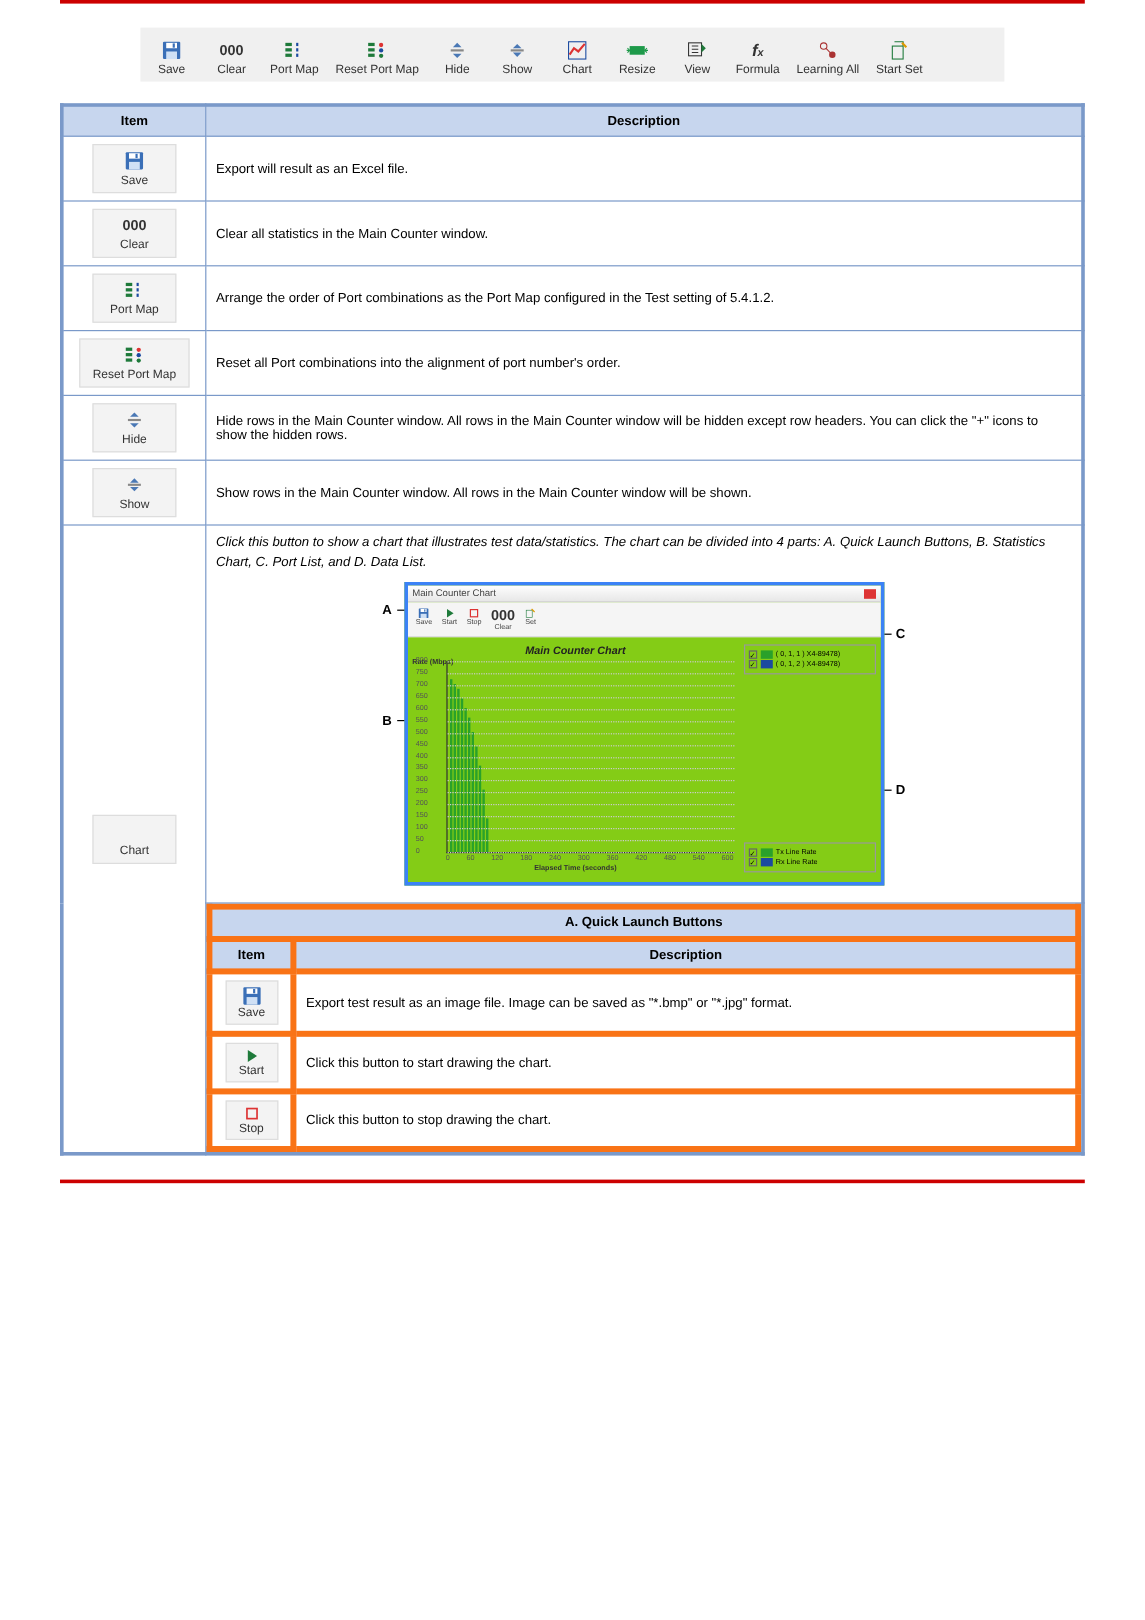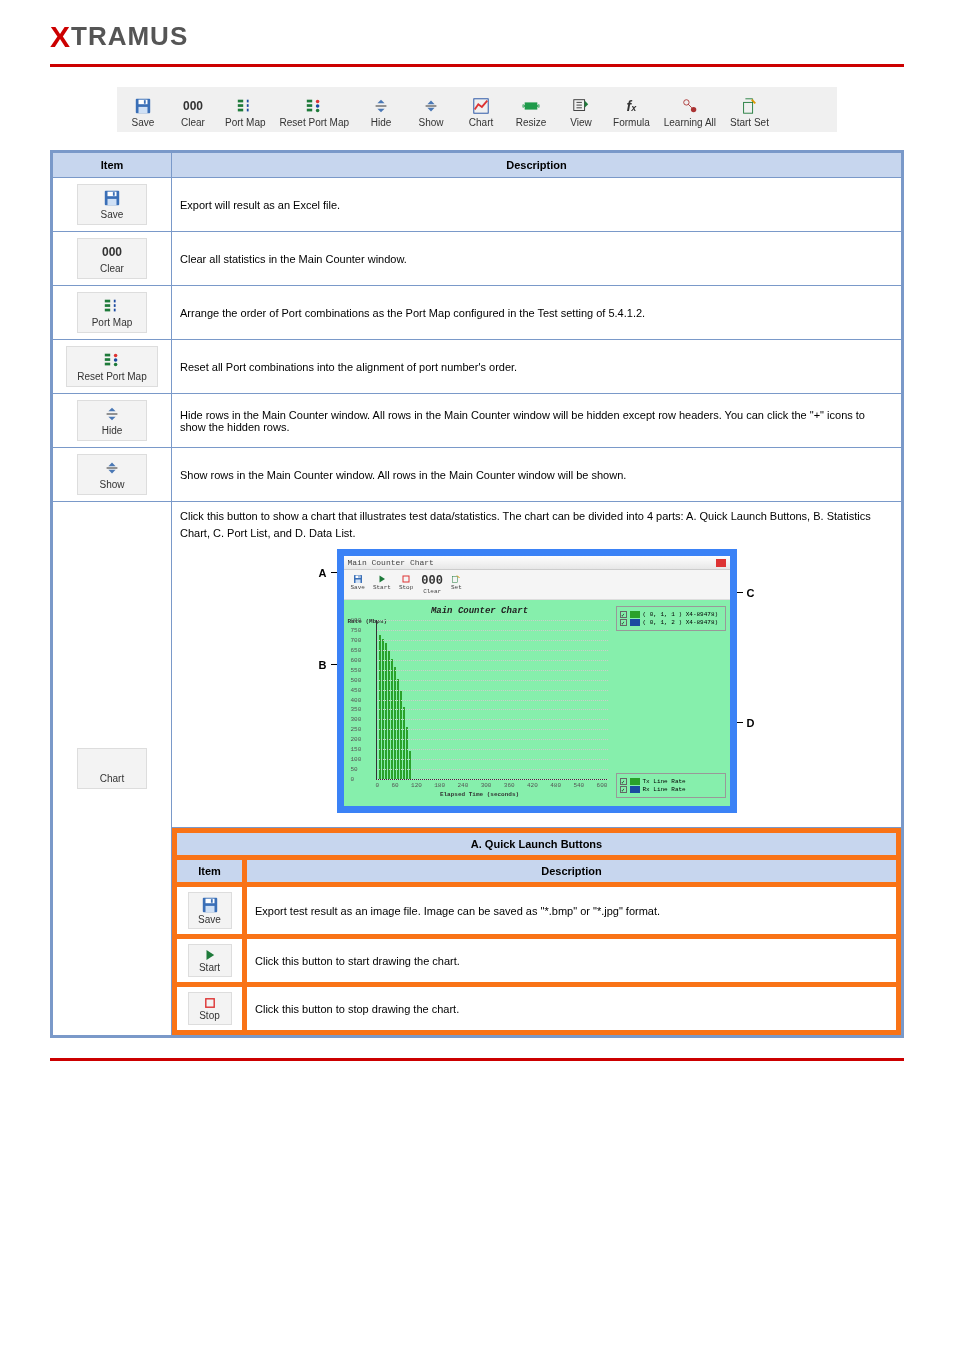--- a/index.html
+++ b/index.html
@@ -68,24 +68,24 @@
   table.inner th { background:#c7d6ee; }
   .inner-iconcell{ width:70px; text-align:center; }
   .mini-btn{
     display:inline-flex; flex-direction:column; align-items:center;
     background:#f3f3f3; padding:3px 8px; border:1px solid #ddd;
     font-size:10px; color:#333; min-width:44px;
   }
 
   
   .chart-cell { padding:14px 10px 20px 10px; }
-  .chart-intro{ font-size:11px; margin-bottom:6px; line-height:1.5; }
+  .chart-intro{ font-size:11px; margin-bottom:6px; line-height:1.5;font-style:italic; }
   .chart-wrapper{ position:relative; width:400px; margin:8px auto; }
   .chart-window{
-    border:7px solid #3b82f6; background:#86efac; font-size:7px; position:relative;font-family:Liberation Mono, monospace;
+    border:3px solid #3b82f6; background:#84cc16; font-size:7px; position:relative;
   }
   .chart-titlebar{
     background:linear-gradient(#fefefe,#e7e7e7);
     border-bottom:1px solid #ccc;
     display:flex; justify-content:space-between; align-items:center;
     padding:2px 4px; font-size:8px; color:#444;
   }
   .wbtns{ display:flex; gap:2px;}
   .wbtns span{ width:10px; height:8px; background:#d33; display:inline-block;}
   .chart-toolbar{
@@ -113,23 +113,20 @@
   .callout-line{ position:absolute; background:#000;}
 
   .footer-rule{ border:none; border-top:3px solid #c00; margin-top:10px;}
   .footer{ display:flex; justify-content:space-between; font-size:11px; padding:4px 0 0 0; color:#333;}
 </style>
 </head>
 <body>
 
 <div class="page">
 
-  <div class="logo-bar">
-    <span class="logo-text"><span class="logo-x">X</span>TRAMUS</span>
-  </div>
   <hr class="red-rule">
 
 
   <div class="toolbar-fig" id="toolbar-fig">
       <div class="tb-btn">
         <span class="tb-icon">
           <svg viewBox="0 0 20 20" width="18" height="18">
             <rect x="2" y="2" width="16" height="16" fill="#3a6fb7" rx="1"></rect>
             <rect x="5" y="3" width="10" height="5" fill="#fff"></rect>
             <rect x="5" y="11" width="10" height="7" fill="#cfe0f5"></rect>

